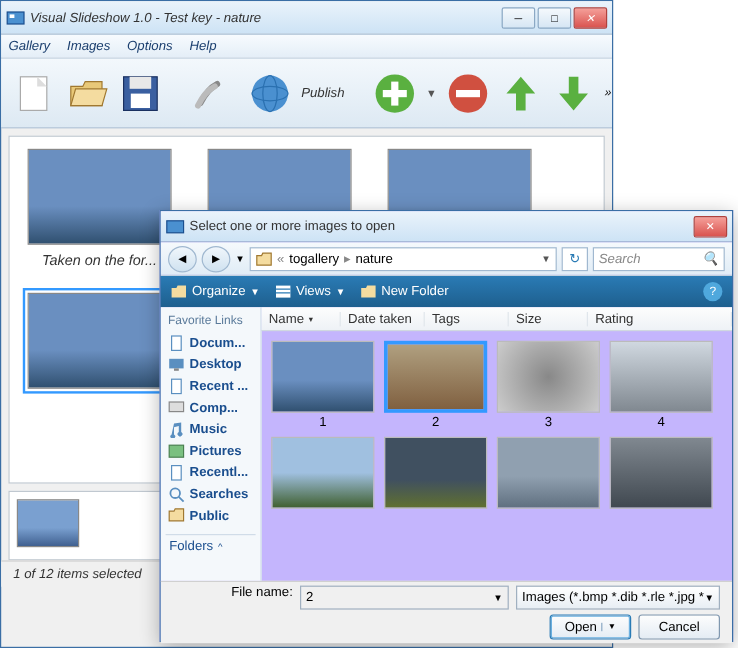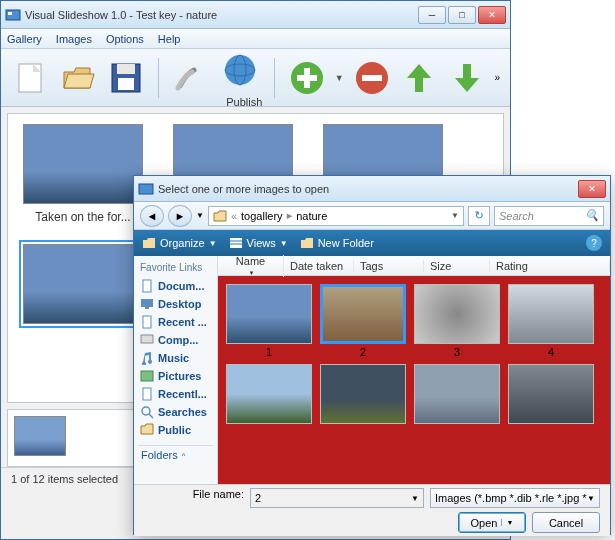--- a/index.html
+++ b/index.html
@@ -1,52 +1,52 @@
 <!DOCTYPE html>
 <html><head>
 <meta charset="utf-8">
 <style>
 * { box-sizing: border-box; margin: 0; padding: 0; font-family: "Segoe UI", Tahoma, sans-serif; font-size: 11px; }
 body { background: #fff; width: 615px; height: 540px; overflow: hidden; position: relative; }
 
 
-.main-window { width: 511px; height: 540px; border: 1px solid #3a6ea5; background: #f0f0f0; }
+.main-window { width: 511px; height: 540px; border: 1px solid #3a6ea5; background: #f0f0f0; font-style: italic; }
 .titlebar { height: 28px; background: linear-gradient(#eaf3fb, #cde3f5); display: flex; align-items: center; padding: 0 4px; border-bottom: 1px solid #a0b8d0; }
 .titlebar .icon { width: 16px; height: 16px; margin-right: 4px; }
 .titlebar .title { flex: 1; color: #333; }
 .win-btns { display: flex; gap: 2px; }
 .win-btn { width: 28px; height: 18px; border: 1px solid #8ba8c4; border-radius: 2px; background: linear-gradient(#f5f9fc, #d6e6f4); display: flex; align-items: center; justify-content: center; font-size: 9px; }
 .win-btn.close { background: linear-gradient(#f5a09a, #d9534f); color: #fff; border-color: #b0413d; }
 
 .menubar { height: 20px; background: linear-gradient(#f7fbfe, #e4eef7); display: flex; align-items: center; padding: 0 6px; gap: 14px; border-bottom: 1px solid #c0d0e0; }
 .menubar span { color: #1a3e6e; cursor: default; }
 
 .toolbar { height: 58px; background: linear-gradient(#f3f8fc, #dde9f3); display: flex; align-items: center; padding: 0 10px; gap: 8px; border-bottom: 1px solid #b0c4d8; }
 .tool-btn { width: 44px; height: 44px; display: flex; align-items: center; justify-content: center; border-radius: 3px; }
 .tool-sep { width: 1px; height: 40px; background: #b0c4d8; margin: 0 4px; }
-.publish-group { display: flex; align-items: flex-end; gap: 4px; flex-direction: column; }
+.publish-group { display: flex; align-items: center; gap: 4px; }
 .publish-label { color: #333; }
 
 
 .gallery { padding: 10px; background: #fff; margin: 6px; border: 1px solid #c0c8d0; height: 290px; overflow: hidden; }
 .gallery-grid { display: flex; flex-wrap: wrap; gap: 20px; }
 .gallery-item { width: 130px; text-align: center; }
 .thumb { width: 120px; height: 80px; background: linear-gradient(#6a8fc0 60%, #305070); border: 1px solid #888; margin: 0 auto 6px; }
 .thumb.sel { outline: 2px solid #3399ff; outline-offset: 2px; }
 .caption { font-size: 12px; color: #333; white-space: nowrap; overflow: hidden; text-overflow: ellipsis; }
 
 
 .bottom-panel { margin: 0 6px; border: 1px solid #c0c8d0; background: #fff; padding: 6px; display: flex; gap: 8px; align-items: flex-start; height: 58px; }
 .bottom-thumb { width: 52px; height: 40px; background: linear-gradient(#7aa0d0 60%, #406090); border: 1px solid #888; }
 .bottom-text { font-size: 11px; color: #333; line-height: 1.3; }
 
 .statusbar { height: 22px; display: flex; align-items: center; padding: 0 10px; background: #f0f0f0; border-top: 1px solid #d0d0d0; color: #333; }
 
 
-.dialog { position: absolute; left: 133px; top: 175px; width: 478px; height: 360px; background: #b91c1c; border: 1px solid #3a6ea5; box-shadow: 0 4px 16px rgba(0,0,0,0.3); }
+.dialog { position: absolute; left: 133px; top: 175px; width: 478px; height: 360px; background: #c4b5fd; border: 1px solid #3a6ea5; box-shadow: 0 4px 16px rgba(0,0,0,0.3); }
 .dlg-title { height: 26px; background: linear-gradient(#eaf3fb, #cde3f5); display: flex; align-items: center; padding: 0 4px; border-bottom: 1px solid #a0b8d0; }
 .dlg-title .title { flex: 1; color: #333; margin-left: 4px; }
 
 .dlg-nav { height: 28px; background: linear-gradient(#f5f9fc, #e0ecf6); display: flex; align-items: center; padding: 0 6px; gap: 4px; border-bottom: 1px solid #c0d0e0; }
 .nav-btn { width: 24px; height: 22px; border: 1px solid #a0b8d0; border-radius: 50%; background: linear-gradient(#f0f6fb, #d0e2f0); display: flex; align-items: center; justify-content: center; }
 .breadcrumb { flex: 1; height: 20px; border: 1px solid #a0b8d0; background: #fff; display: flex; align-items: center; padding: 0 4px; gap: 4px; font-size: 11px; }
 .breadcrumb .sep { color: #888; }
 .refresh { width: 22px; height: 20px; border: 1px solid #a0b8d0; background: #fff; display: flex; align-items: center; justify-content: center; }
 .search { width: 110px; height: 20px; border: 1px solid #a0b8d0; background: #fff; padding: 0 4px; color: #888; font-style: italic; display: flex; align-items: center; }
 
@@ -58,21 +58,21 @@
 .dlg-body { display: flex; height: 228px; }
 .fav-panel { width: 84px; background: #f4f8fb; border-right: 1px solid #d0dce8; padding: 4px; }
 .fav-header { color: #5a7a9a; font-size: 10px; padding: 2px 2px 4px; }
 .fav-item { display: flex; align-items: center; gap: 4px; padding: 2px; color: #1a4e8e; font-size: 11px; white-space: nowrap; overflow: hidden; font-weight: bold; }
 .fav-icon { width: 14px; height: 14px; flex-shrink: 0; }
 .folders-toggle { margin-top: 6px; padding: 3px; color: #1a4e8e; display: flex; align-items: center; gap: 4px; border-top: 1px solid #d0dce8; }
 
 .file-area { flex: 1; display: flex; flex-direction: column; }
 .col-headers { height: 20px; background: linear-gradient(#fdfdfd, #eef2f6); border-bottom: 1px solid #d0d8e0; display: flex; align-items: center; font-size: 11px; color: #333; }
 .col { padding: 0 6px; border-right: 1px solid #e0e6ec; }
-.col.name { width: 66px; display: flex; align-items: center; gap: 2px; flex-direction: column; }
+.col.name { width: 66px; display: flex; align-items: center; gap: 2px; }
 .col.date { width: 70px; }
 .col.tags { width: 70px; }
 .col.size { width: 66px; }
 .col.rating { flex: 1; }
 
 .file-grid { flex: 1; padding: 8px 6px; display: flex; flex-wrap: wrap; gap: 6px 4px; align-content: flex-start; overflow: hidden; }
 .file-item { width: 90px; text-align: center; }
 .file-thumb { width: 86px; height: 60px; border: 1px solid #bbb; margin: 0 auto 2px; background: #eee; }
 .file-thumb.sel { border: 3px solid #3399ff; width: 86px; height: 60px; }
 .file-label { font-size: 11px; }

